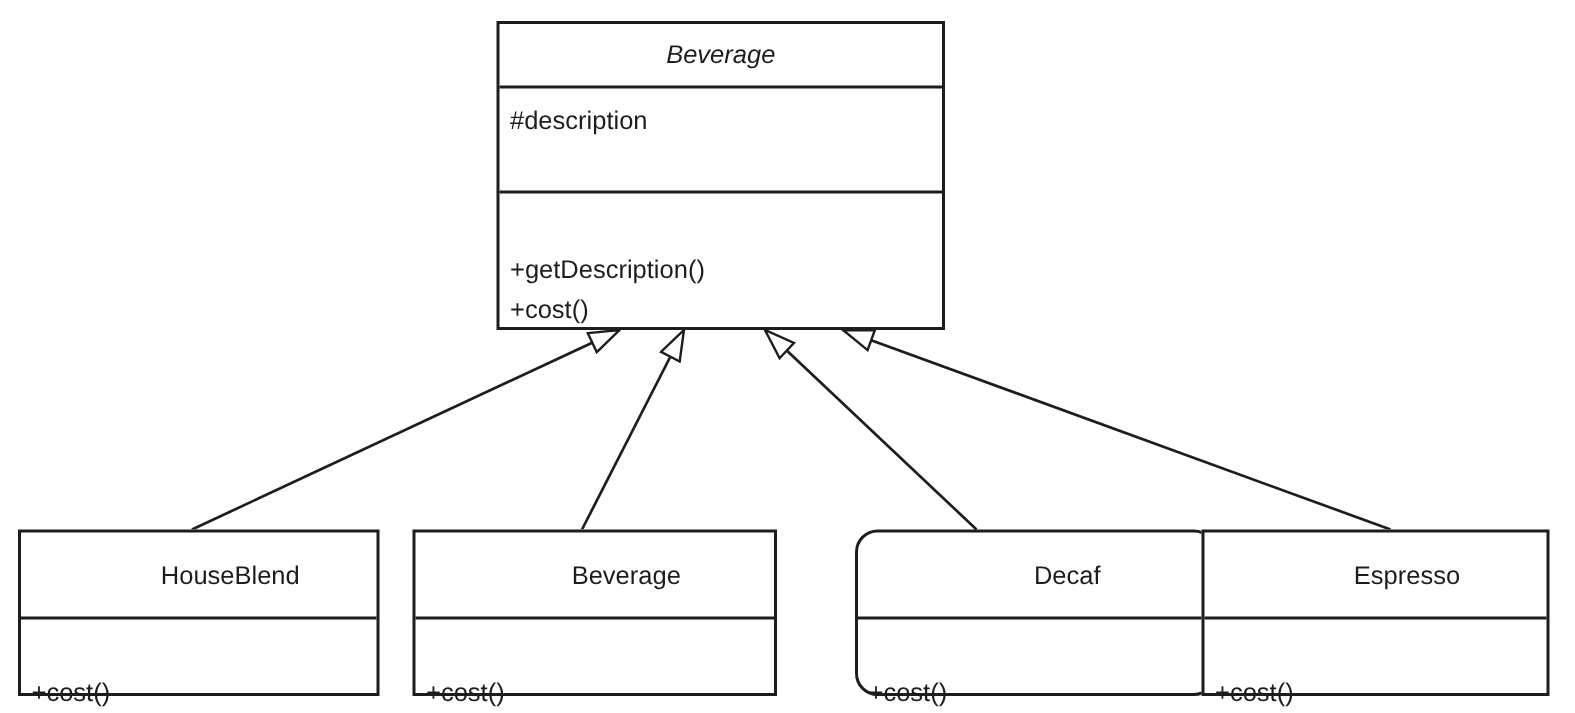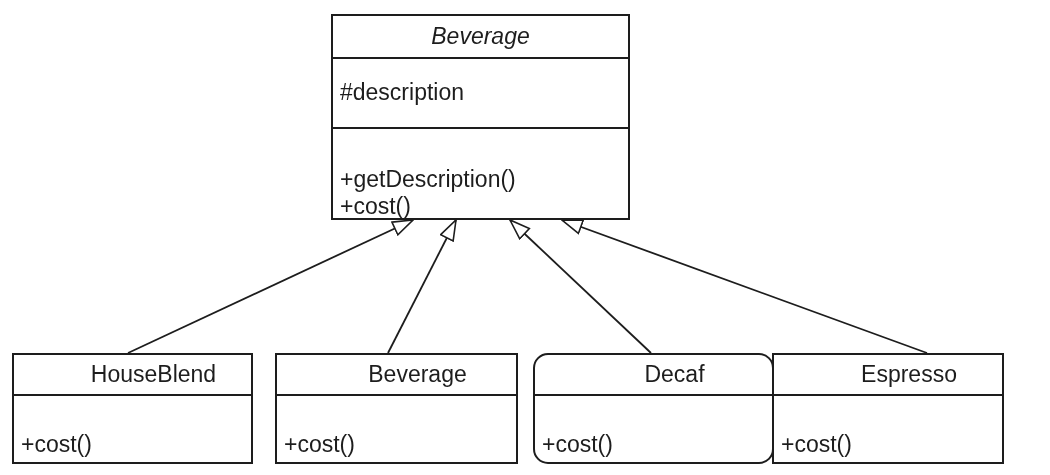--- a/index.html
+++ b/index.html
@@ -24,59 +24,59 @@
     stroke: #1d1d1d;
     stroke-width: 1.8;
   }
 
   .class-box {
     position: absolute;
     background: #ffffff;
     border: 2px solid #1d1d1d;
     display: flex;
     flex-direction: column;
-    font-size: 23px;
+    font-size: 17px;
     line-height: 25px;
   }
 
   .sec-title {
     display: flex;
     align-items: center;
     justify-content: center;
     border-bottom: 2px solid #1d1d1d;
     flex: 0 0 auto;
   }
   .abstract .sec-title { font-style: italic; }
 
   .sec-attrs {
     border-bottom: 2px solid #1d1d1d;
-    padding: 21px 7px 0 7px;
+    padding: 9px 7px 0 7px;
     flex: 0 0 auto;
   }
 
   .sec-methods {
     padding: 7px 7px 0 7px;
     flex: 1 1 auto;
     line-height: 27px;
     margin-top: 30px;
   }
 
   
   .box-beverage { left: 331px; top: 14px; width: 299px; height: 206px; }
   .box-beverage .sec-title  { height: 43px; }
   .box-beverage .sec-attrs  { height: 70px; }
 
   
   .subclass { top: 353px; height: 111px; }
-  .subclass .sec-title { height: 41px; padding-left: 42px; }
+  .subclass .sec-title { height: 58px; padding-left: 42px; }
   .subclass .sec-methods { padding-top: 5px; }
   .box-houseblend { left: 12px;  width: 241px; }
   .box-darkroast  { left: 275px; width: 243px; }
-  .box-decaf      { left: 533px; width: 241px; border-radius: 15px; }
-  .box-espresso   { left: 772px; width: 232px; }
+  .box-decaf      { left: 570px; width: 241px; border-radius: 15px; }
+  .box-espresso   { left: 801px; width: 232px; }
 </style>
 </head>
 <body>
 
 <div class="canvas">
 
   <svg class="connectors" width="1050" height="475" viewBox="0 0 1050 475" xmlns="http://www.w3.org/2000/svg">
     <defs>
       <marker id="tri" viewBox="0 0 22 16" refX="21" refY="8" markerWidth="22" markerHeight="16" orient="auto" markerUnits="userSpaceOnUse">
         <path d="M1,1 L21,8 L1,15 Z" fill="#ffffff" stroke="#1d1d1d" stroke-width="1.6"></path>

